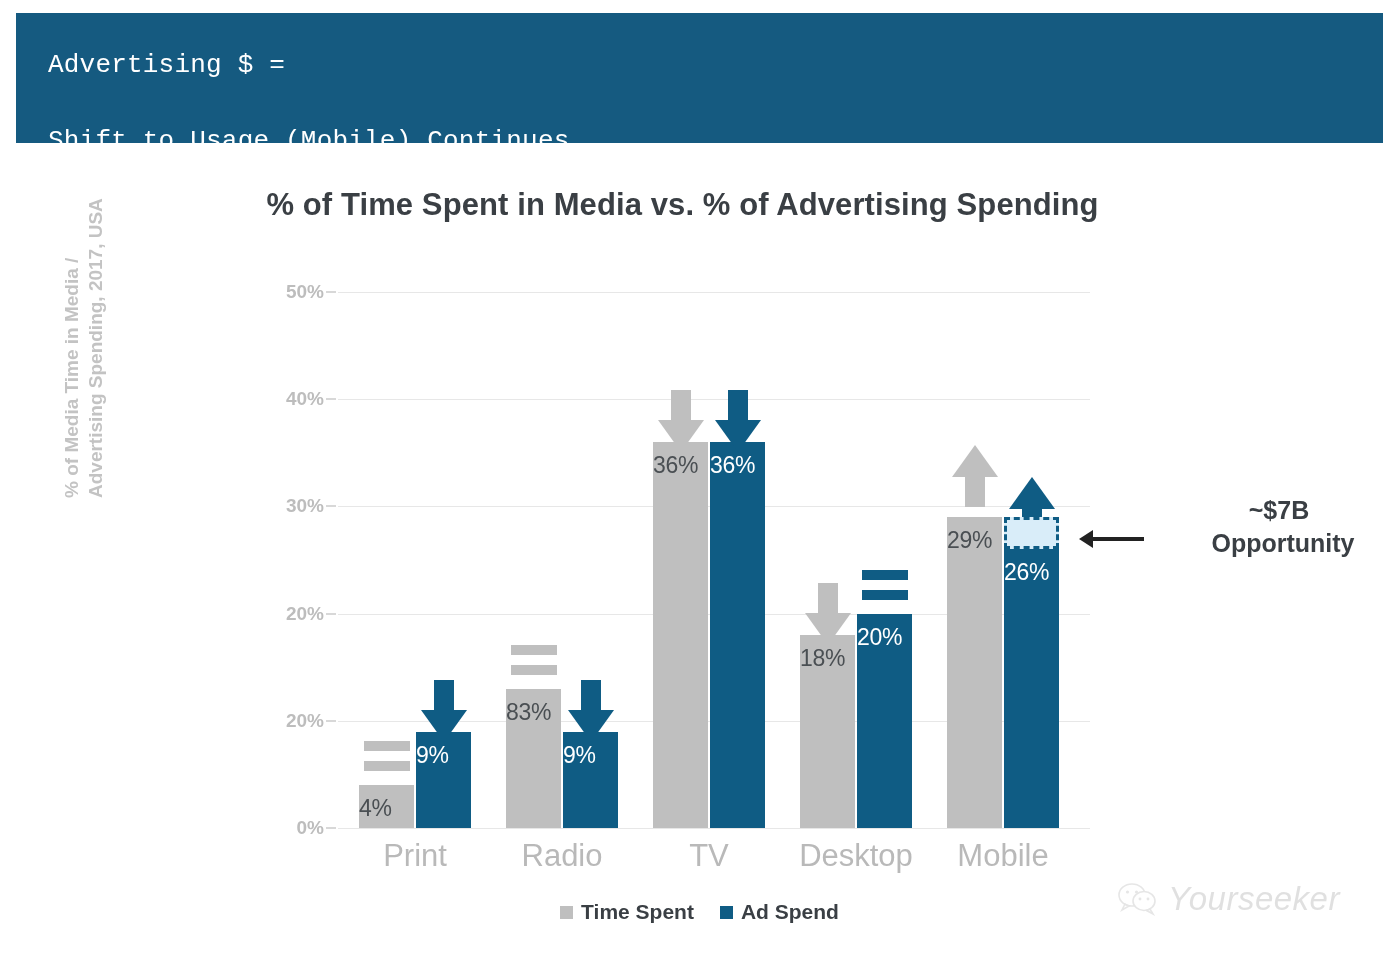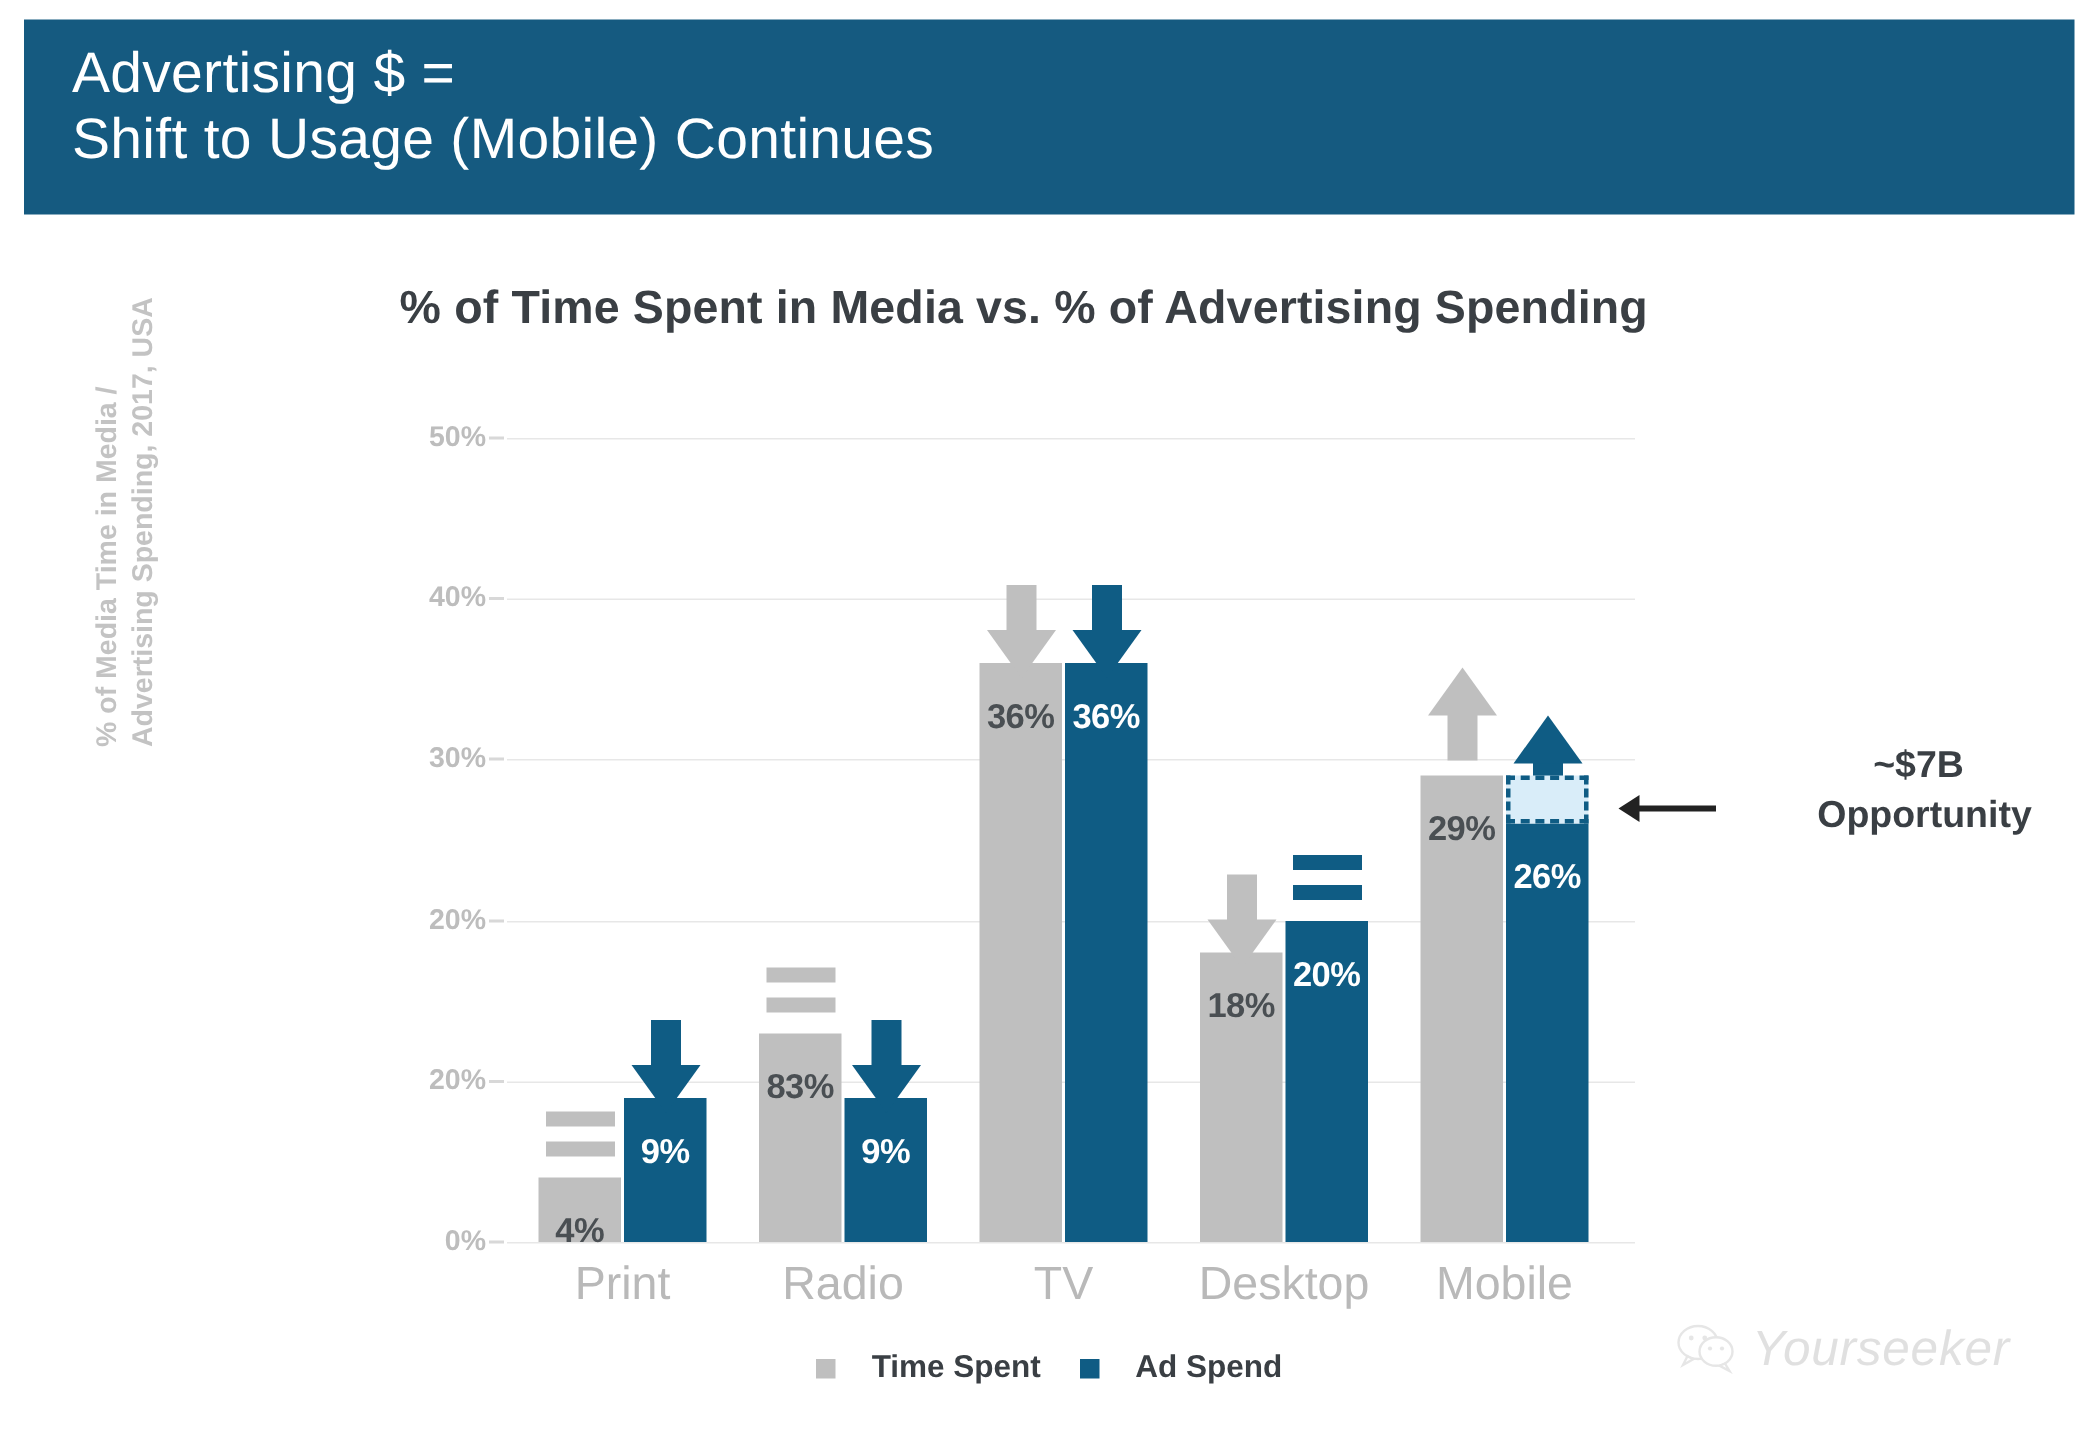--- a/index.html
+++ b/index.html
@@ -12,22 +12,22 @@
 
   
   #header-banner{
     position:absolute;left:16px;top:13px;width:1367px;height:130px;
     background:#155a80;
     box-sizing:border-box;
   }
   #header-title{
     position:absolute;left:32px;top:14px;
     color:#ffffff;
-    font-size:38px;line-height:44px;font-weight:400;
-    letter-spacing:.2px;white-space:pre-line;
+    font-size:26px;line-height:76px;font-weight:400;
+    letter-spacing:.2px;white-space:pre-line;font-family:Liberation Mono, monospace;
   }
 
   
   #chart-area{position:absolute;left:0;top:143px;width:1399px;height:817px;}
   #chart-title{
     position:absolute;left:0;top:44px;width:1365px;text-align:center;
     font-size:31px;font-weight:bold;color:#3a3f44;letter-spacing:.1px;
   }
   
   #plot{
@@ -49,22 +49,22 @@
     white-space:nowrap;color:#c3c3c3;font-size:19px;font-weight:bold;
     line-height:24px;
   }
   #yaxis-title span{display:block;}
 
   
   .bar{position:absolute;bottom:0;width:55px;}
   .bar.gray{background:#bfbfbf;}
   .bar.blue{background:#0f5c84;}
   .bar-label{
-    position:absolute;left:0;width:100%;top:22px;text-align:center;
-    font-size:23px;font-weight:bold;letter-spacing:-.3px;
+    position:absolute;left:0;width:100%;top:10px;
+    font-size:23px;font-weight:normal;letter-spacing:-.3px;
   }
   .bar.gray .bar-label{color:#4a4f53;}
   .bar.blue .bar-label{color:#ffffff;}
 
   
   .cat-label{
     position:absolute;top:546px;text-align:center;width:130px;
     font-size:31px;color:#b9b9b9;font-weight:normal;
   }
 
@@ -109,21 +109,21 @@
     content:"";position:absolute;left:-13px;top:-7px;width:0;height:0;
     border-top:9px solid transparent;border-bottom:9px solid transparent;
     border-right:14px solid #222;
   }
 
   
   #legend{
     position:absolute;left:0;top:757px;width:1399px;
     display:flex;justify-content:center;gap:26px;align-items:center;
   }
-  .legend-item{display:flex;align-items:center;gap:24px;}
+  .legend-item{display:flex;align-items:center;gap:8px;}
   .legend-swatch{width:13px;height:13px;display:block;}
   .legend-text{font-size:21px;font-weight:bold;color:#3a3f44;}
 
   
   #watermark{
     position:absolute;left:1118px;top:880px;
     display:flex;align-items:center;gap:10px;opacity:.55;font-style:italic;
   }
   #watermark-text{font-size:33px;color:#c8c8c8;font-weight:normal;letter-spacing:.5px;}
 </style>

